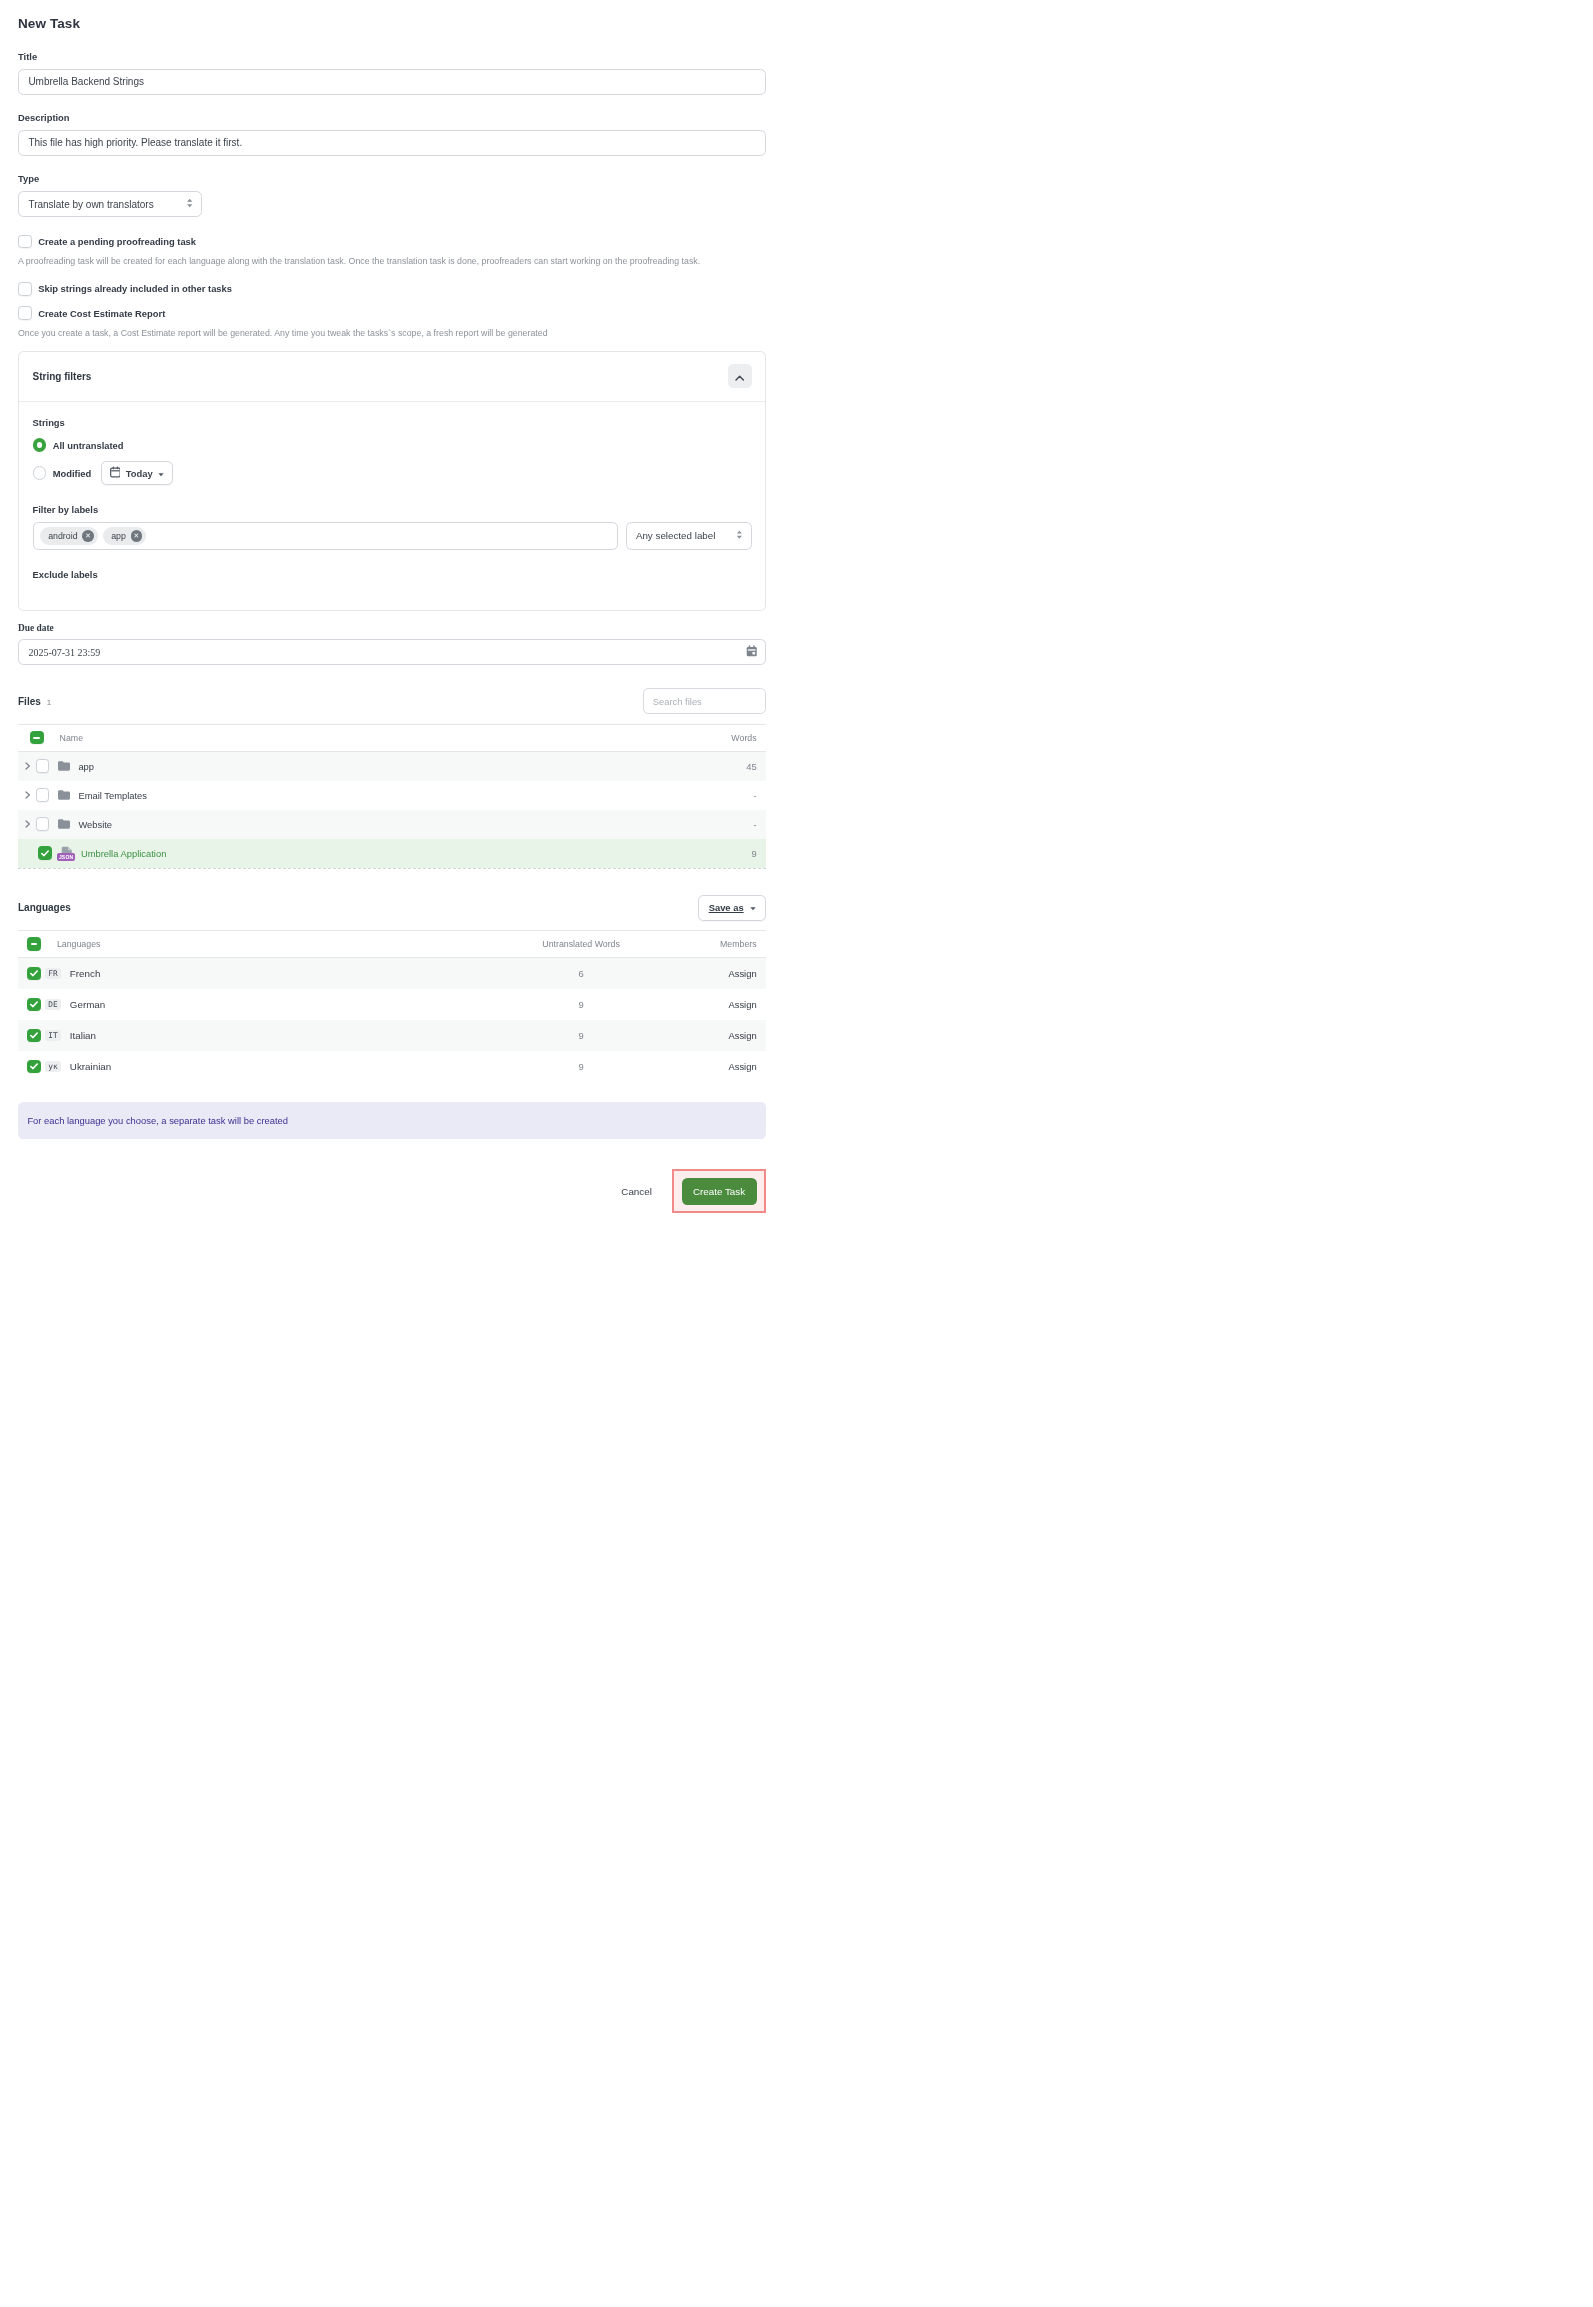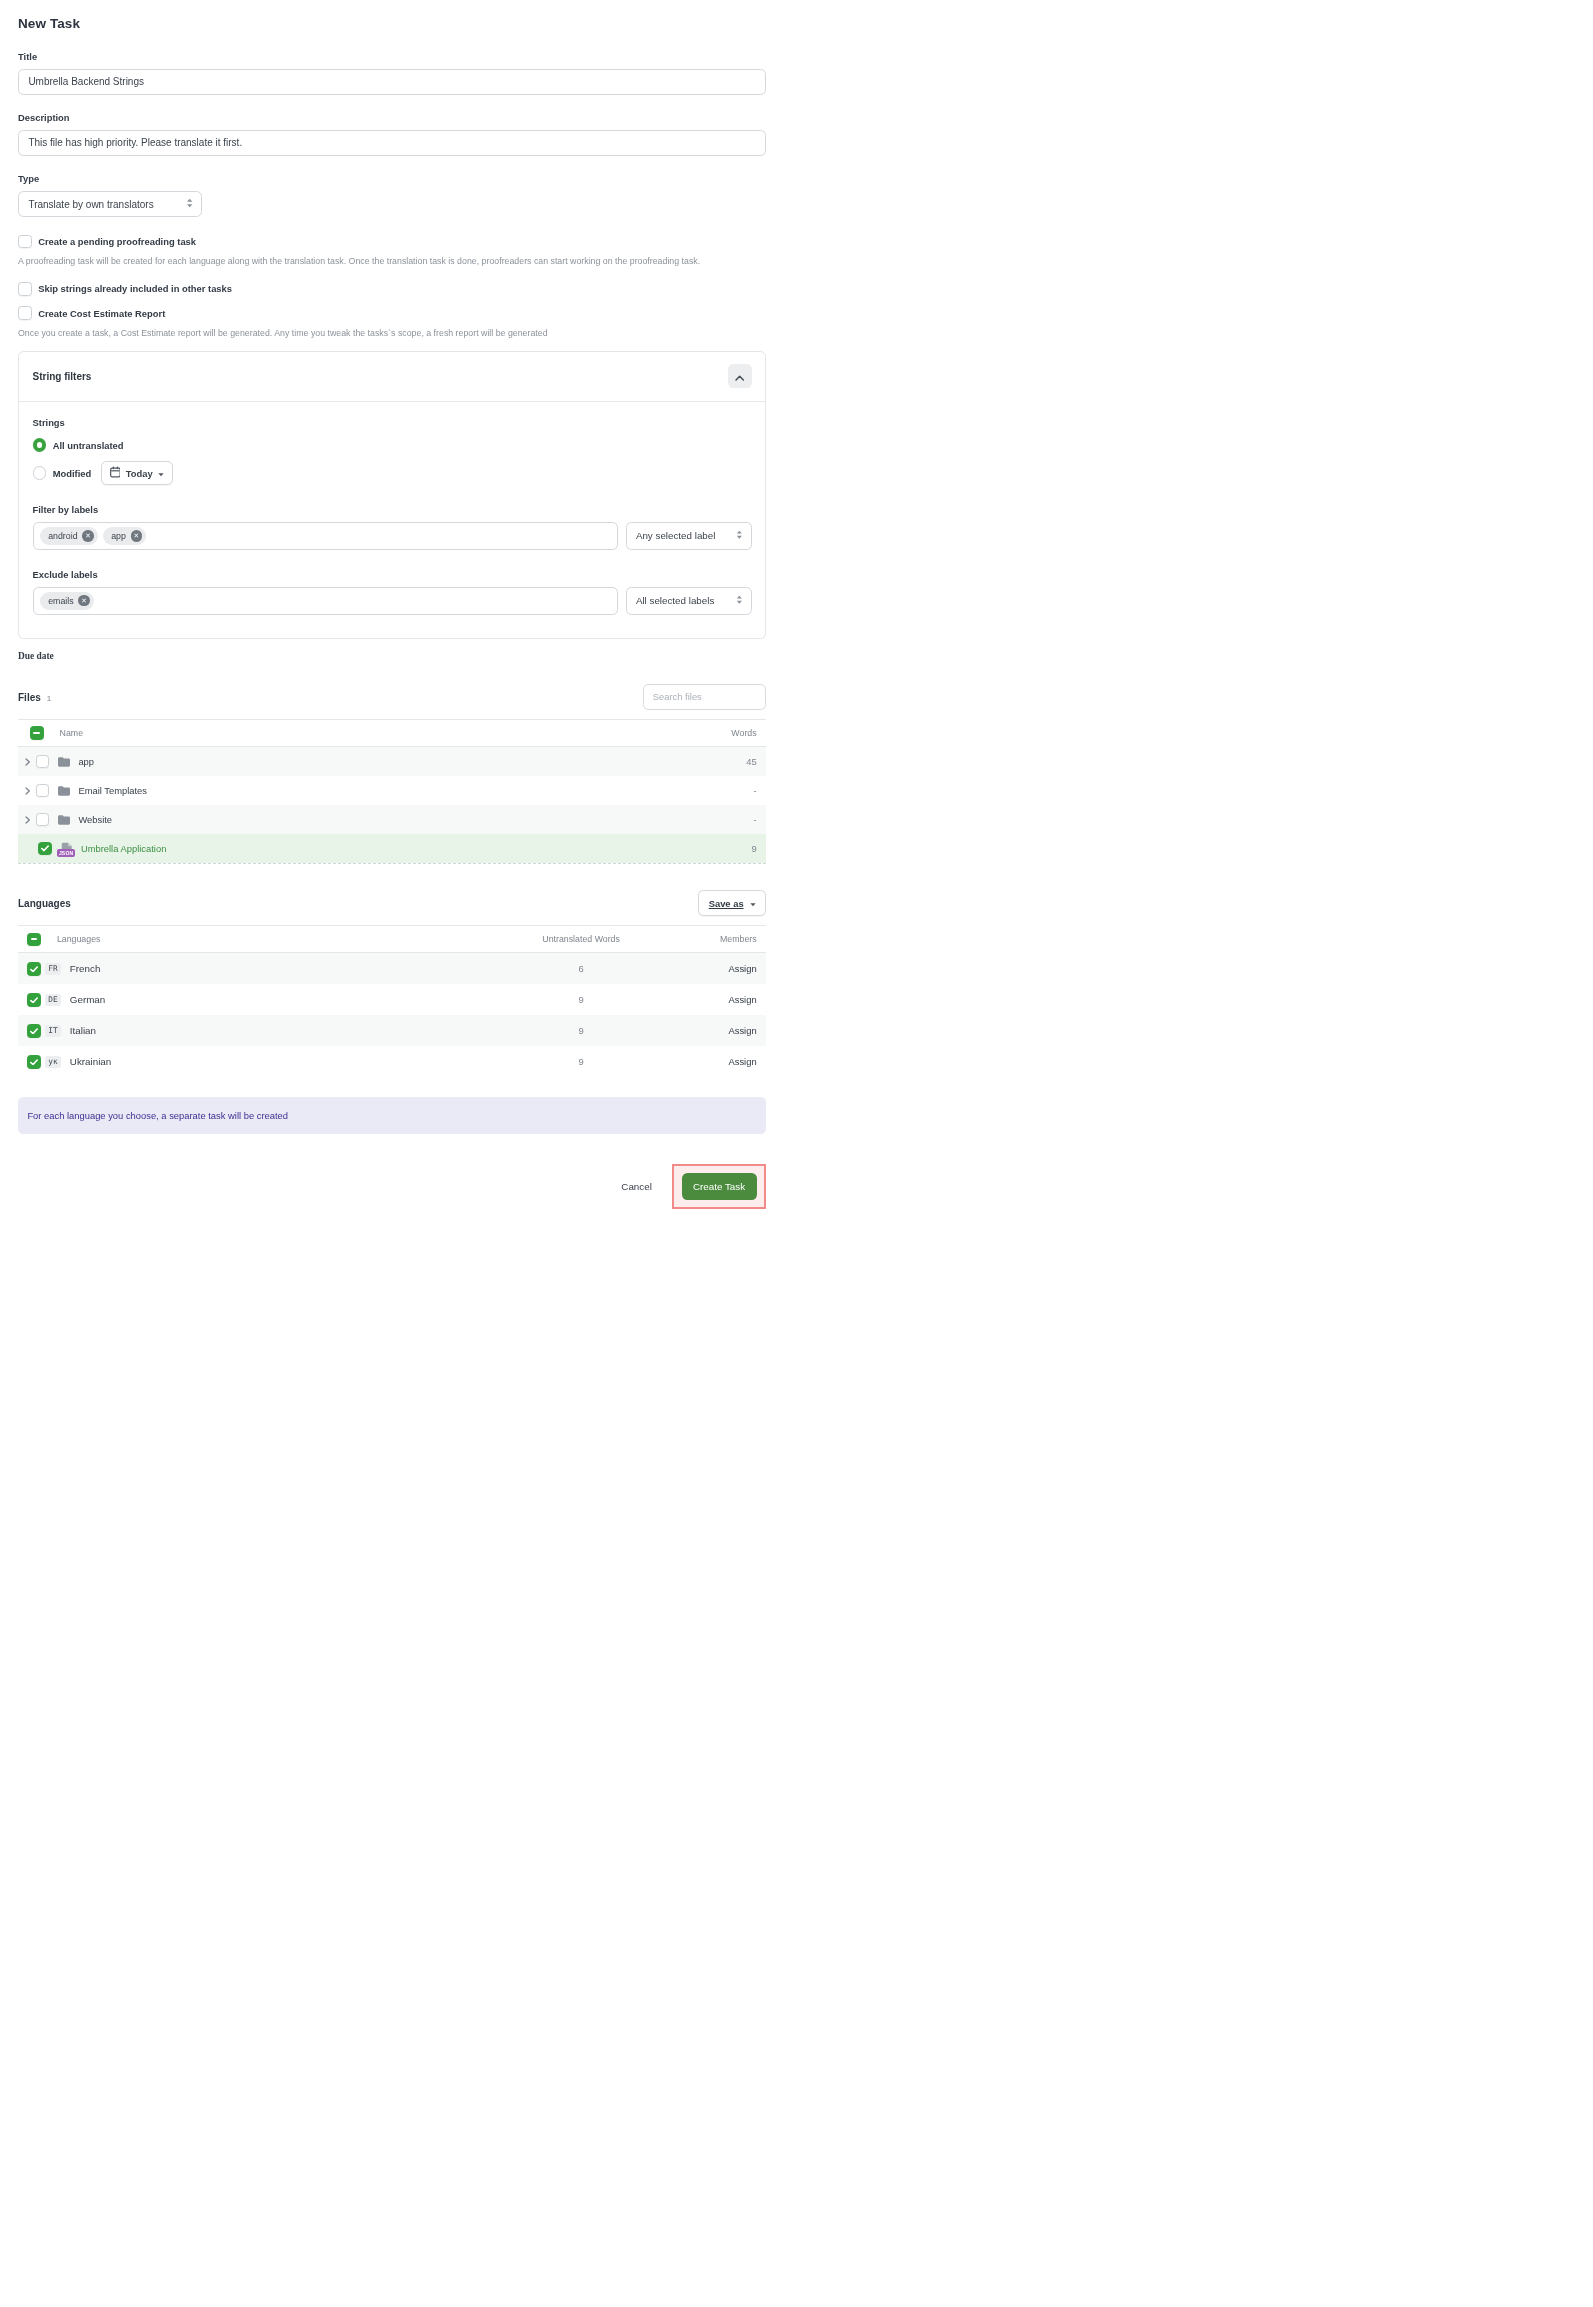--- a/index.html
+++ b/index.html
@@ -271,44 +271,39 @@
                   <path d="M5 1 L8.8 5.3 H1.2 Z" fill="#8a9097"></path>
                   <path d="M5 13 L1.2 8.7 H8.8 Z" fill="#8a9097"></path>
                 </svg>
             </span>
           </div>
         </div>
       </div>
 
       <div class="labels-block">
         <div class="sub-label" style="margin-bottom:6.7px;">Exclude labels</div>
-        <div class="labels-row">
-          <div class="chips-input">
-            <span class="chip">
-              <span>emails</span>
-              <button class="chip-x"></button>
-            </span>
-          </div>
-          <div class="select-box mode-select">
-            <span>All selected labels</span>
-            <span class="dbl-caret">
-              <svg width="6.7" height="9.4" viewBox="0 0 10 14">
-                  <path d="M5 1 L8.8 5.3 H1.2 Z" fill="#8a9097"></path>
-                  <path d="M5 13 L1.2 8.7 H8.8 Z" fill="#8a9097"></path>
-                </svg>
-            </span>
-          </div>
-        </div>
       </div>
 
     </div>
   </div>
 
   <div class="field" style="margin-top:12px;font-family:Liberation Serif, serif;">
     <label class="field-label">Due date</label>
+    <div class="due-wrap">
+      <input class="text-input" type="text" value="2025-07-31 23:59" style="">
+      <span class="cal-icon">
+        <svg width="11.5" height="12" viewBox="0 0 17 18">
+            <rect x="1" y="3" width="15" height="14" rx="2" fill="#7d848c"></rect>
+            <rect x="4" y="0.5" width="2.2" height="4.5" rx="1.1" fill="#7d848c"></rect>
+            <rect x="10.8" y="0.5" width="2.2" height="4.5" rx="1.1" fill="#7d848c"></rect>
+            <rect x="2.8" y="6.5" width="11.4" height="2" fill="#fff"></rect>
+            <rect x="9.5" y="10.5" width="4" height="3.6" rx="0.6" fill="#fff"></rect>
+          </svg>
+      </span>
+    </div>
   </div>
 
   <div class="section-head">
     <span>
       <span class="section-title">Files</span><span class="count-sub">1</span>
     </span>
     <input class="search-input" type="text" placeholder="Search files" style="">
   </div>
 
   <div class="tbl files-tbl">

